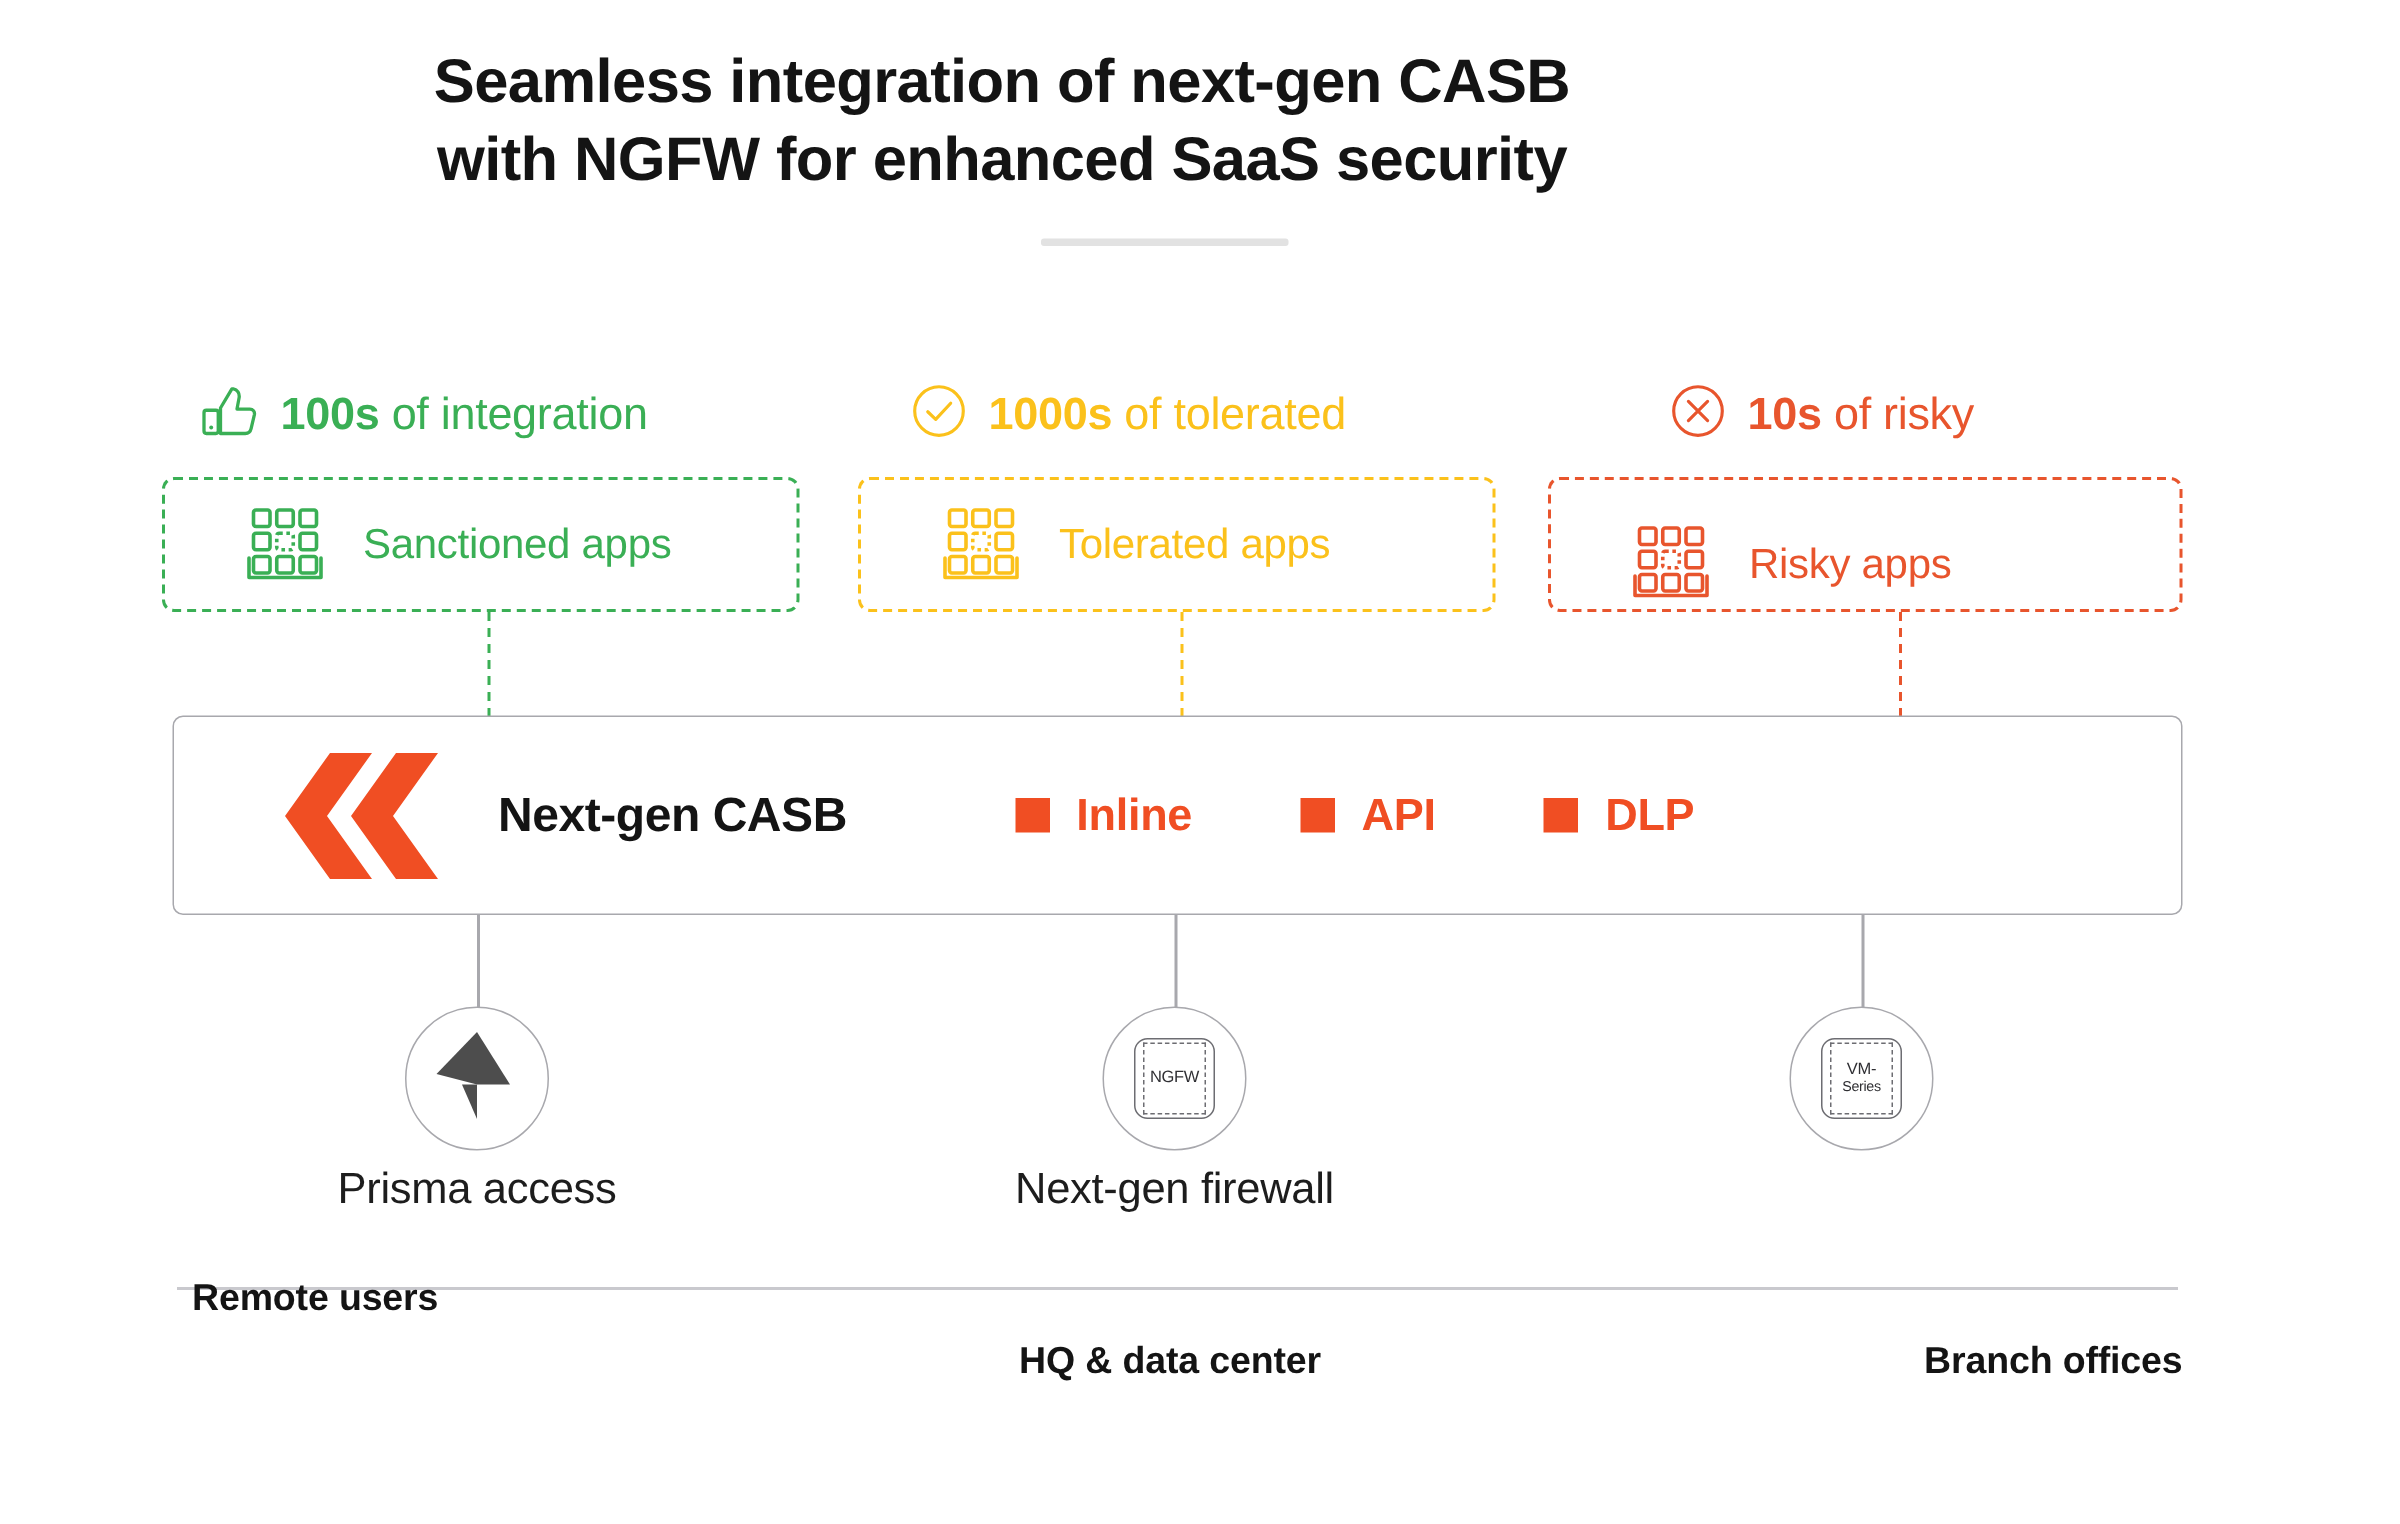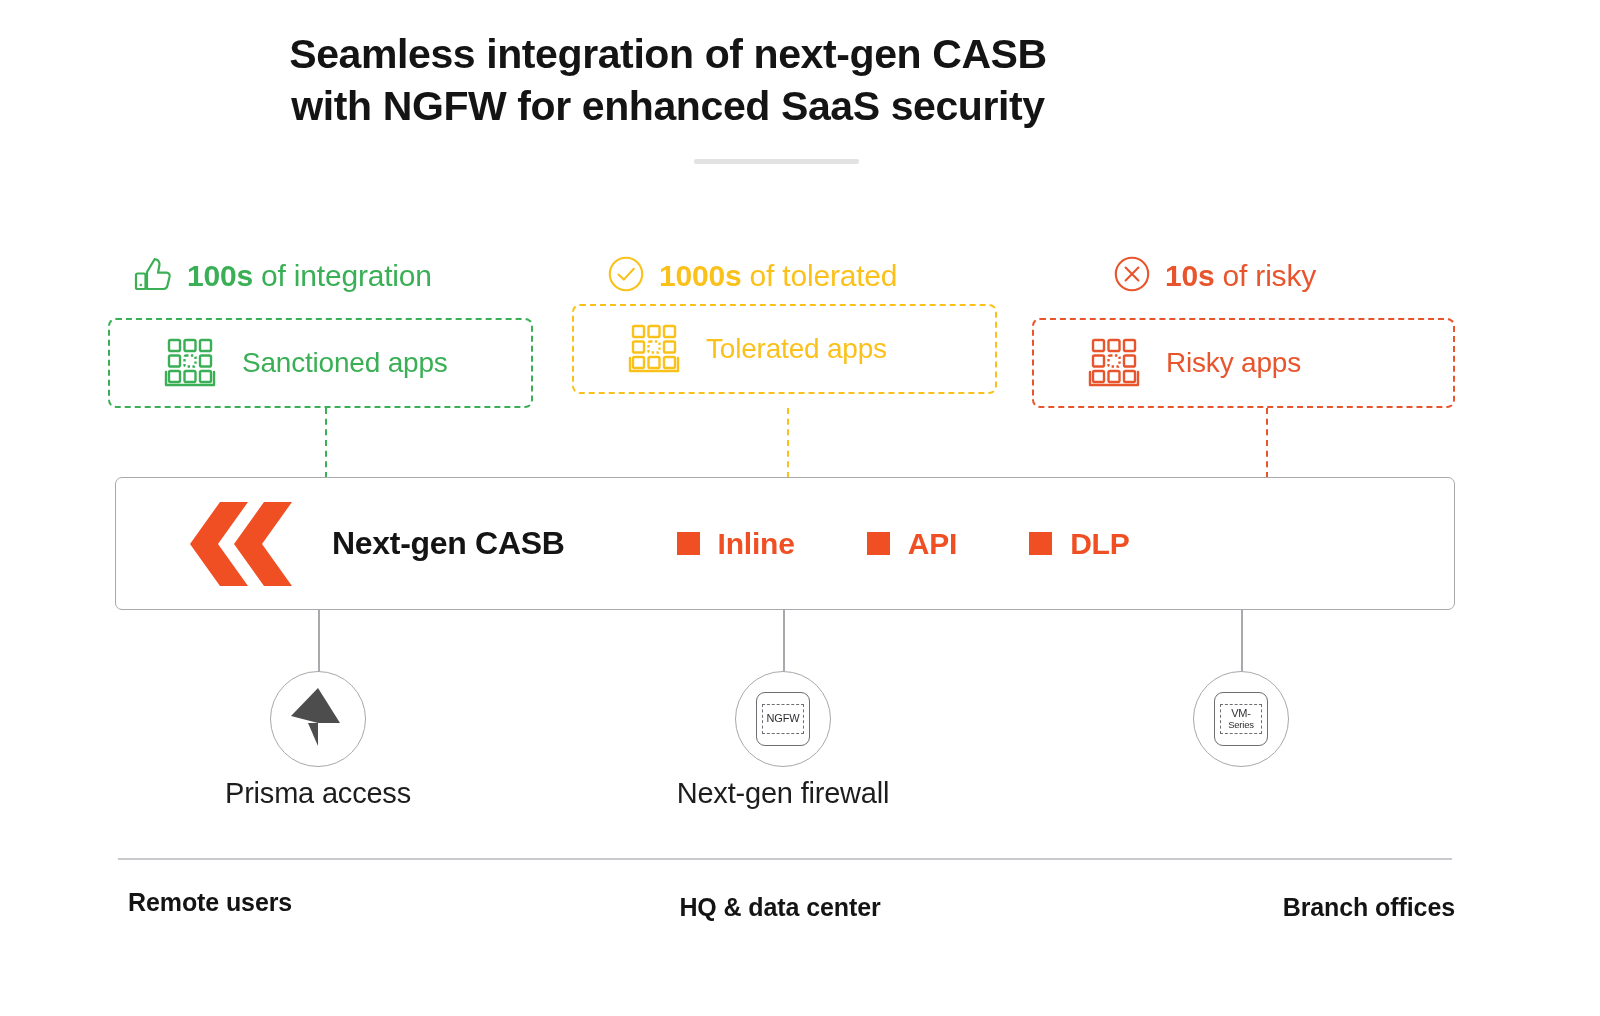--- a/index.html
+++ b/index.html
@@ -165,21 +165,21 @@
     height: 54px;
     box-sizing: border-box;
     border: 1.5px solid #6d6d72;
     border-radius: 9px;
     display: flex;
     align-items: center;
     justify-content: center;
   }
   .fw-chip-inner {
     width: 42px;
-    height: 30px;
+    height: 48px;
     box-sizing: border-box;
     border: 1.5px dashed #6d6d72;
     display: flex;
     align-items: center;
     justify-content: center;
     flex-direction: column;
     line-height: 1.05;
   }
   .fw-chip-inner span {
     font-size: 11px;
@@ -255,21 +255,21 @@
   <div class="cat-head" style="left:607px; top:255px;">
     <span>
       <svg width="38" height="38" viewBox="0 0 38 38">
         <circle cx="19" cy="19" r="16.2" fill="none" stroke="#fbc11b" stroke-width="2.1"></circle>
         <path d="M11.5 19.5 L16.8 24.6 L26.8 13.8" fill="none" stroke="#fbc11b" stroke-width="2.1" stroke-linecap="round" stroke-linejoin="round"></path>
       </svg>
     </span>
     <span class="cat-head-text" style="color:#fbc11b;"><b>1000s</b><span> of tolerated</span></span>
   </div>
 
-  <div class="cat-box" style="left:572px; top:304px; width:425px; height:90px; border:2px dashed #fbc11b;">
+  <div class="cat-box" style="left:572px; top:318px; width:425px; height:90px; border:2px dashed #fbc11b;">
     <div class="cat-box-inner">
       <span>
         <svg width="56" height="56" viewBox="0 0 56 56">
           <g fill="none" stroke="#fbc11b" stroke-width="2.4">
             <rect x="7" y="7" width="11" height="11" rx="1.6"></rect>
             <rect x="22.5" y="7" width="11" height="11" rx="1.6"></rect>
             <rect x="38" y="7" width="11" height="11" rx="1.6"></rect>
             <rect x="7" y="22.5" width="11" height="11" rx="1.6"></rect>
             <rect x="22.5" y="22.5" width="11" height="11" rx="1.6" stroke-dasharray="2.4 2.4"></rect>
             <rect x="38" y="22.5" width="11" height="11" rx="1.6"></rect>
@@ -288,21 +288,21 @@
   <div class="cat-head" style="left:1113px; top:255px;">
     <span>
       <svg width="38" height="38" viewBox="0 0 38 38">
         <circle cx="19" cy="19" r="16.2" fill="none" stroke="#e8552d" stroke-width="2.1"></circle>
         <path d="M12.6 12.6 L25.4 25.4 M25.4 12.6 L12.6 25.4" fill="none" stroke="#e8552d" stroke-width="2.1" stroke-linecap="round"></path>
       </svg>
     </span>
     <span class="cat-head-text" style="color:#e8552d;"><b>10s</b><span> of risky</span></span>
   </div>
 
-  <div class="cat-box" style="left:1032px; top:318px; width:423px; height:90px; border:2px dashed #e8552d;">
+  <div class="cat-box" style="left:1032px; top:318px; width:423px; height:90px; border:2px dashed #e8552d;align-items:flex-end;">
     <div class="cat-box-inner">
       <span>
         <svg width="56" height="56" viewBox="0 0 56 56">
           <g fill="none" stroke="#e8552d" stroke-width="2.4">
             <rect x="7" y="7" width="11" height="11" rx="1.6"></rect>
             <rect x="22.5" y="7" width="11" height="11" rx="1.6"></rect>
             <rect x="38" y="7" width="11" height="11" rx="1.6"></rect>
             <rect x="7" y="22.5" width="11" height="11" rx="1.6"></rect>
             <rect x="22.5" y="22.5" width="11" height="11" rx="1.6" stroke-dasharray="2.4 2.4"></rect>
             <rect x="38" y="22.5" width="11" height="11" rx="1.6"></rect>
@@ -369,17 +369,17 @@
   <div class="node-circle" style="left:1193px; top:671px;">
     <span class="fw-chip">
       <span class="fw-chip-inner">
         <span>VM-</span>
         <span class="small">Series</span>
       </span>
     </span>
   </div>
 
   <div class="footer-rule"></div>
-  <div class="footer-label" style="left:128px; top:888px; width:200px; text-align:left;">Remote users</div>
+  <div class="footer-label" style="left:128px; top:851px; width:200px; text-align:left;">Remote users</div>
   <div class="footer-label" style="left:655px; top:893px; width:250px;">HQ &amp; data center</div>
   <div class="footer-label" style="left:1245px; top:893px; width:210px; text-align:right;">Branch offices</div>
 
 </div>
 
 </body></html>

